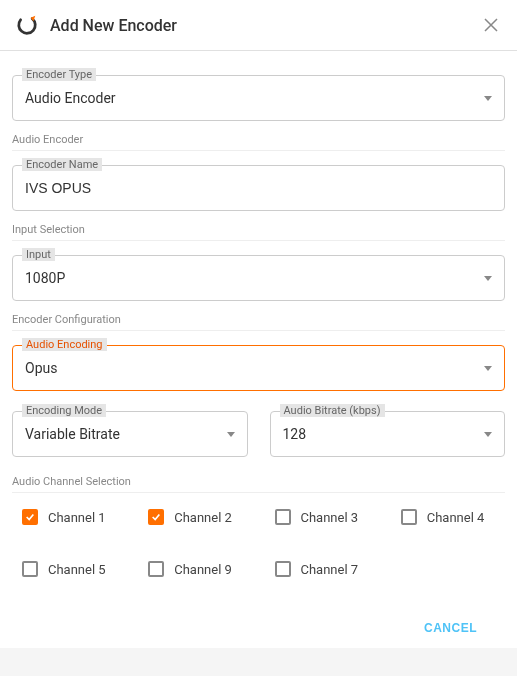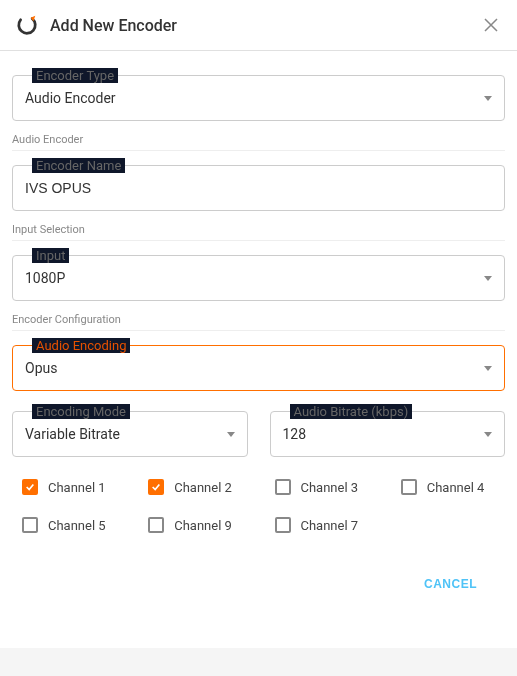--- a/index.html
+++ b/index.html
@@ -48,24 +48,24 @@
   flex: 1;
   overflow-y: auto;
 }
 .field-group {
   position: relative;
   margin: 14px 0 6px;
 }
 .field-label {
   position: absolute;
   top: -7px;
-  left: 20px;
-  background: #0f172a;
+  left: 10px;
+  background: #e5e5e5;
   padding: 0 4px;
-  font-size: 13px;
+  font-size: 11px;
   color: #666;
   z-index: 1;
 }
 .field-label.accent { color: #e65100; }
 .field-input {
   width: 100%;
   border: 1px solid #ccc;
   border-radius: 4px;
   padding: 14px 12px;
   font-size: 14px;
@@ -94,21 +94,21 @@
   padding-bottom: 4px;
 }
 .row {
   display: flex;
   gap: 22px;
 }
 .row .field-group { flex: 1; }
 .channels {
   display: grid;
   grid-template-columns: repeat(4, 1fr);
-  gap: 22px 12px;
+  gap: 36px 12px;
   margin: 16px 0;
 }
 .channel {
   display: flex;
   align-items: center;
   gap: 10px;
   font-size: 13px;
   color: #444;
   cursor: pointer;
   margin-left: 10px;
@@ -221,20 +221,21 @@
       </div>
       <div class="field-group">
         <span class="field-label">Audio Bitrate (kbps)</span>
         <div class="field-input field-select">
           <span>128</span>
           <span class="caret"></span>
         </div>
       </div>
     </div>
 
+    <div class="section-label">Audio Channel Selection</div>
 
     <div class="channels" id="channels-grid">
         <div class="channel">
           <span class="checkbox checked">
             <svg viewBox="0 0 12 12" width="10" height="10">
               <path d="M2 6 L5 9 L10 3" stroke="#fff" stroke-width="2" fill="none"></path>
             </svg>
           </span>
           <span>Channel 1</span>
         </div>

